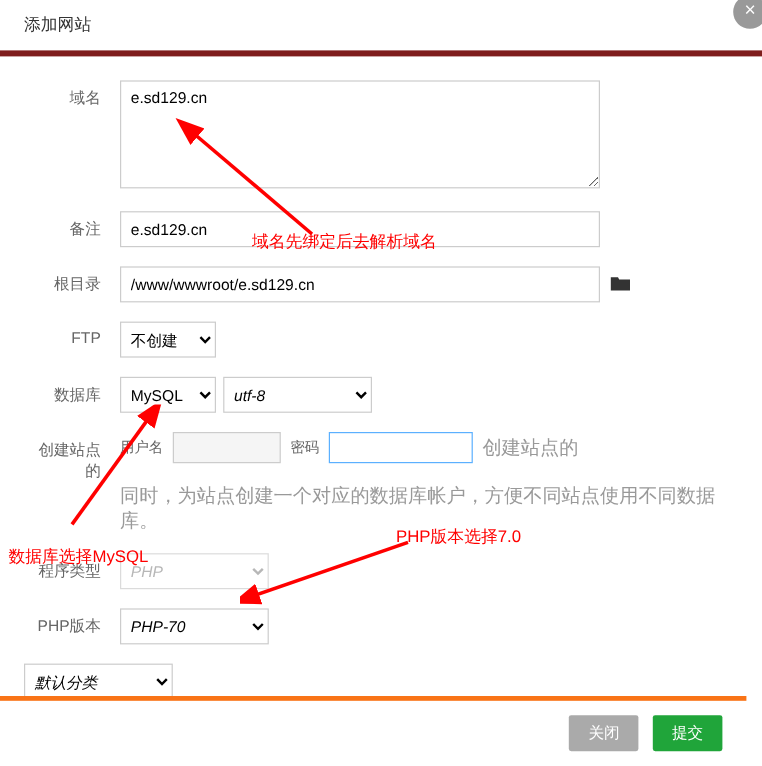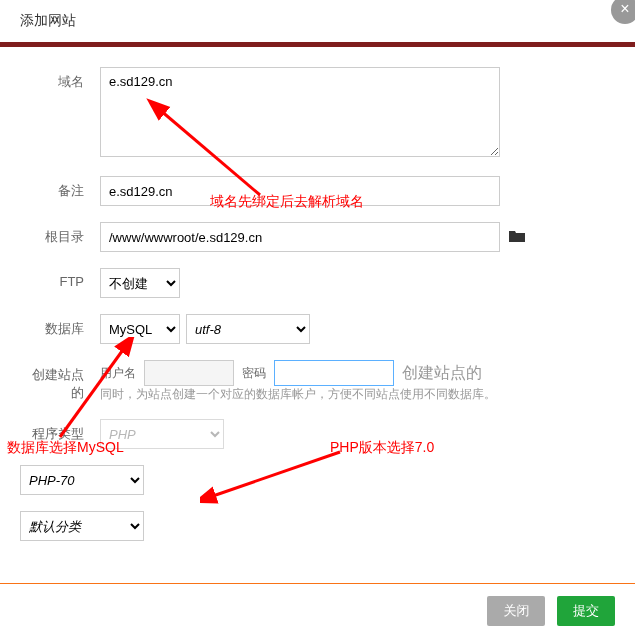--- a/index.html
+++ b/index.html
@@ -15,24 +15,24 @@
 .input-with-icon { display: flex; align-items: center; }
 .folder-icon { margin-left: 8px; cursor: pointer; }
 select.select { height: 30px; border: 1px solid #ccc; padding: 0 4px; font-size: 13px; background: #fff; }
 .select-sm { width: 80px; }
 .select-md { width: 124px; font-style: italic; }
 .db-row { display: flex; gap: 6px; }
 .db-settings { display: flex; align-items: center; gap: 8px; flex-wrap: wrap; }
 .db-settings .lbl { font-size: 12px; color: #666; }
 .db-settings input { width: 90px; height: 26px; border: 1px solid #ccc; padding: 0 6px; font-size: 12px; background: #f5f5f5; }
 .db-settings input.pwd { width: 120px; border: 1px solid #5bb0ff; background: #fff; }
-.db-hint { font-size: 12px; color: #999; margin-top: 0; }
+.db-hint { font-size: 16px; color: #999; margin-top: 17px; }
 .db-create-hint { font-size: 16px; color: #999; }
 .disabled-select { background: #f0f0f0; color: #999; border: 1px solid #ddd; }
-.modal-footer { position: absolute; bottom: 0; left: 0; right: 0; padding: 12px 20px; text-align: right; border-top: 1px solid #f97316; }
+.modal-footer { position: absolute; bottom: 0; left: 0; right: 13px; padding: 12px 20px; text-align: right; border-top: 4px solid #f97316; }
 .btn { display: inline-block; padding: 6px 16px; font-size: 13px; border: none; border-radius: 2px; cursor: pointer; margin-left: 8px; }
 .btn-cancel { background: #aaa; color: #fff; }
 .btn-submit { background: #20a53a; color: #fff; }
 .annotation { position: absolute; color: #ff0000; font-size: 14px; pointer-events: none; z-index: 5; }
 .arrow { position: absolute; pointer-events: none; z-index: 4; }
 </style>
 </head>
 <body>
 
 <div class="close-btn">×</div>
@@ -107,20 +107,21 @@
   <div class="form-row">
     <div class="form-label">程序类型</div>
     <div class="form-control">
       <select class="select select-md disabled-select" disabled="">
         <option>PHP</option>
       </select>
     </div>
   </div>
 
   <div class="form-row">
+    <div class="form-label">PHP版本</div>
     <div class="form-control">
       <select class="select select-md">
         <option>PHP-70</option>
       </select>
     </div>
   </div>
 
   <div class="form-row">
     <div class="form-control">
       <select class="select select-md">
@@ -132,21 +133,21 @@
   <div class="annotation" style="left:210px; top:146px;">域名先绑定后去解析域名</div>
   <svg class="arrow" style="left:140px; top:48px;" width="150" height="110">
     <defs>
         <marker id="ah1" markerWidth="10" markerHeight="10" refX="2" refY="3" orient="auto">
           <path d="M0,0 L0,6 L8,3 Z" fill="#ff0000"></path>
         </marker>
       </defs>
     <line x1="120" y1="100" x2="20" y2="15" stroke="#ff0000" stroke-width="3" marker-end="url(#ah1)"></line>
   </svg>
 
-  <div class="annotation" style="left:7px; top:392px;">数据库选择MySQL</div>
+  <div class="annotation" style="left:7px; top:408px;">数据库选择MySQL</div>
   <svg class="arrow" style="left:50px; top:290px;" width="90" height="110">
     <defs>
         <marker id="ah2" markerWidth="10" markerHeight="10" refX="2" refY="3" orient="auto">
           <path d="M0,0 L0,6 L8,3 Z" fill="#ff0000"></path>
         </marker>
       </defs>
     <line x1="10" y1="100" x2="75" y2="10" stroke="#ff0000" stroke-width="3" marker-end="url(#ah2)"></line>
   </svg>
 
   <div class="annotation" style="left:330px; top:392px;">PHP版本选择7.0</div>

